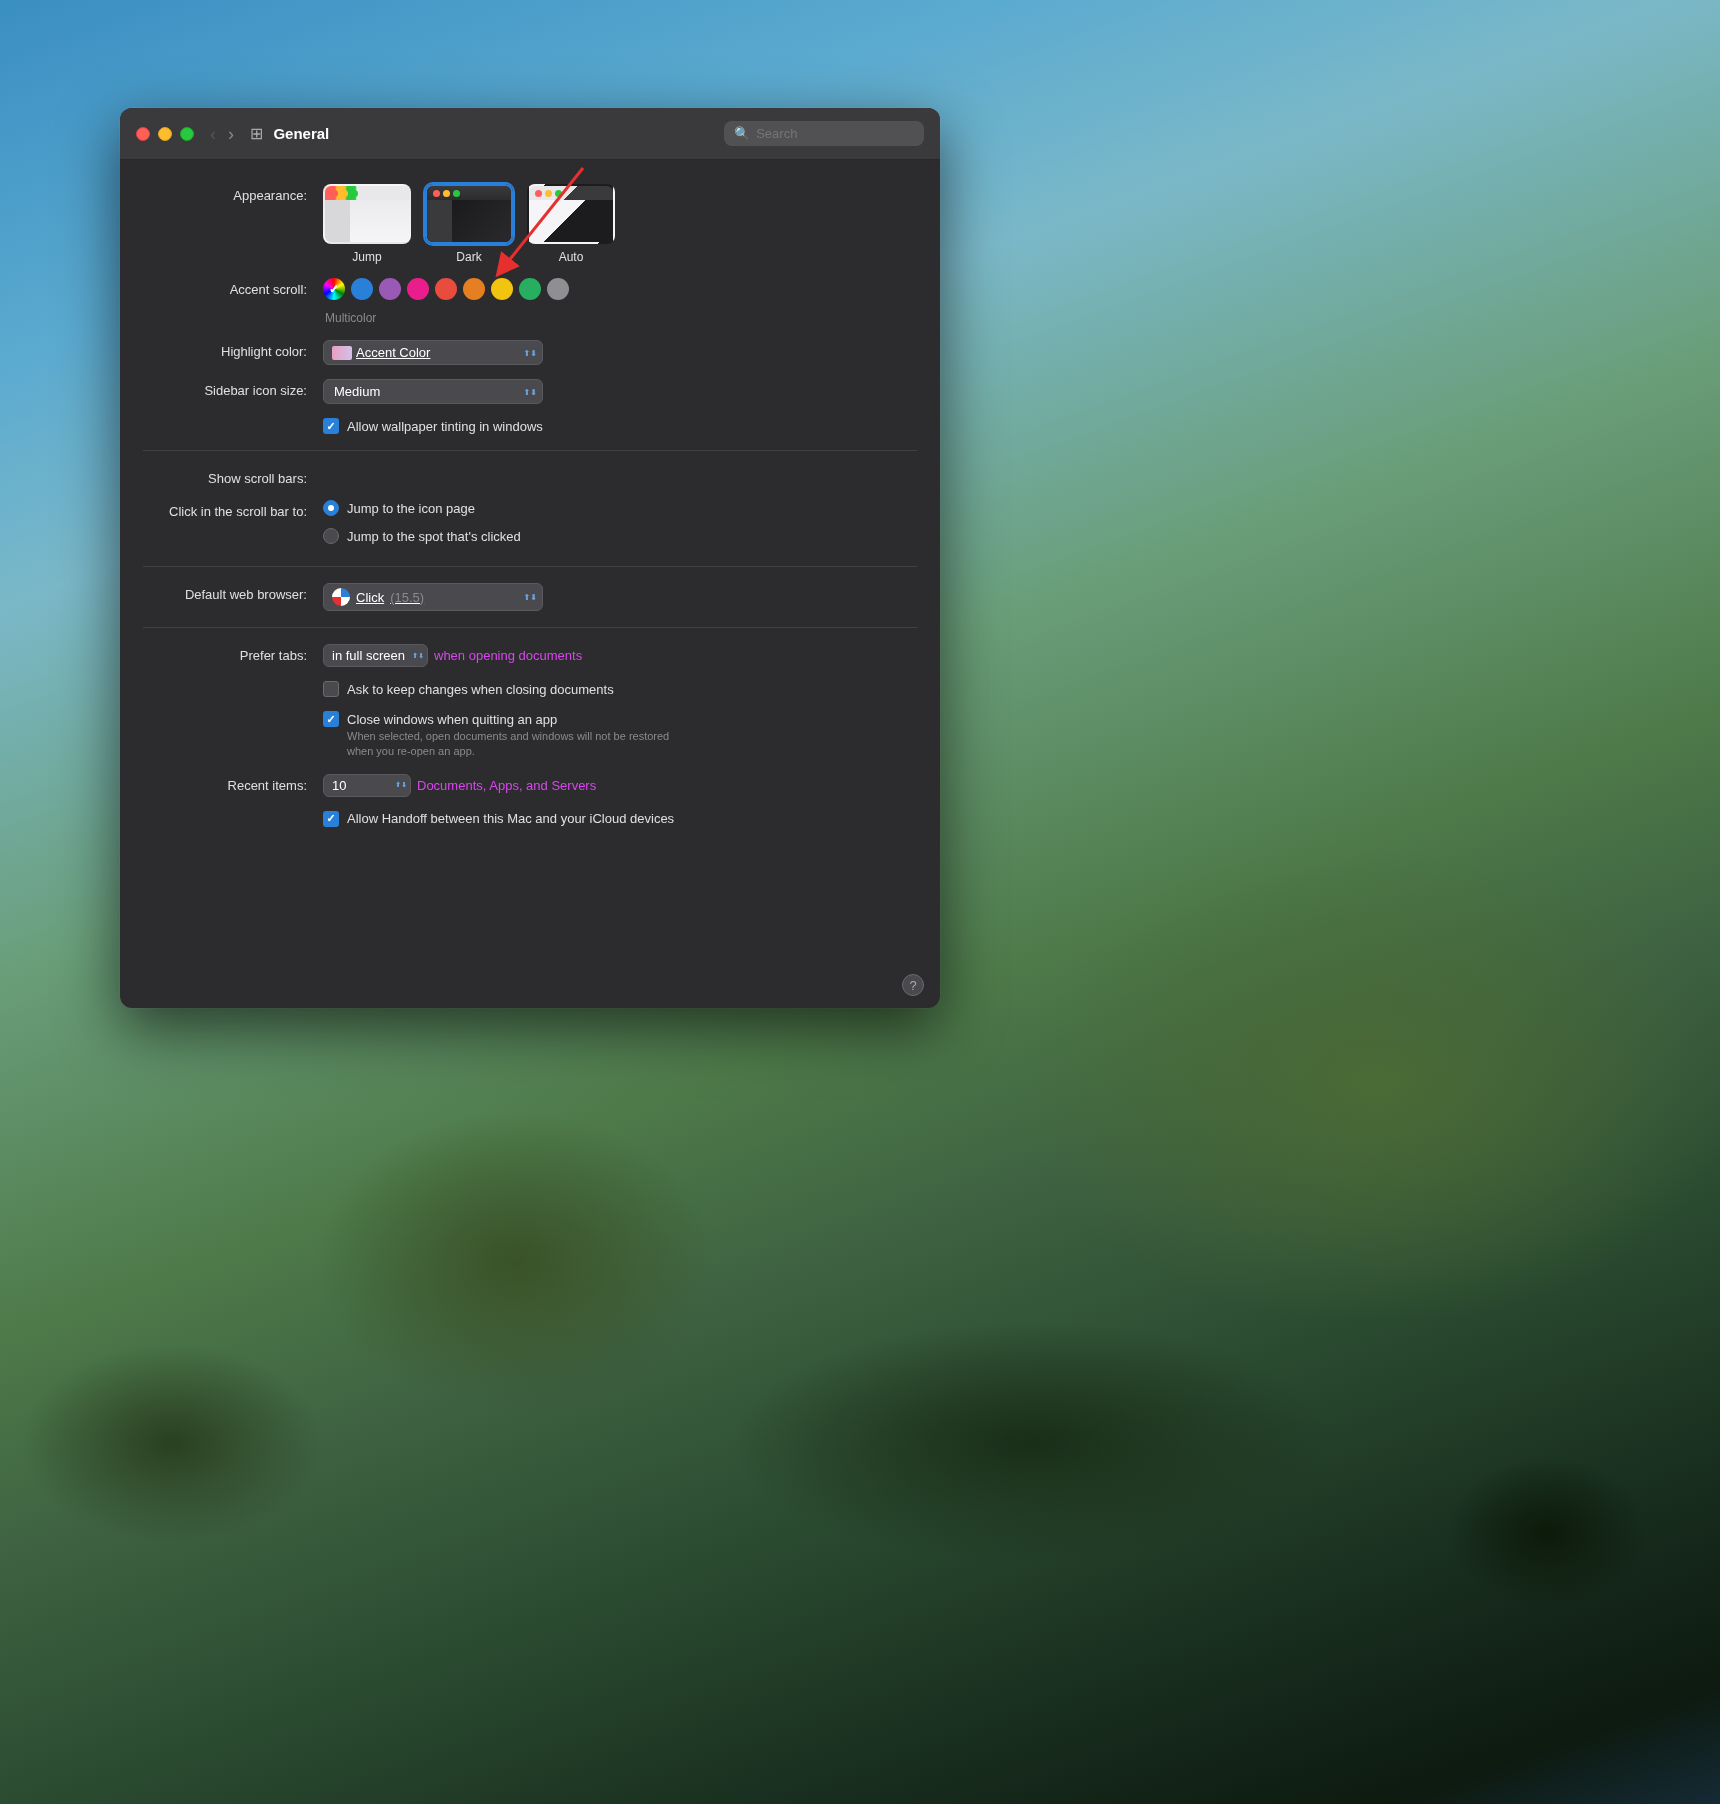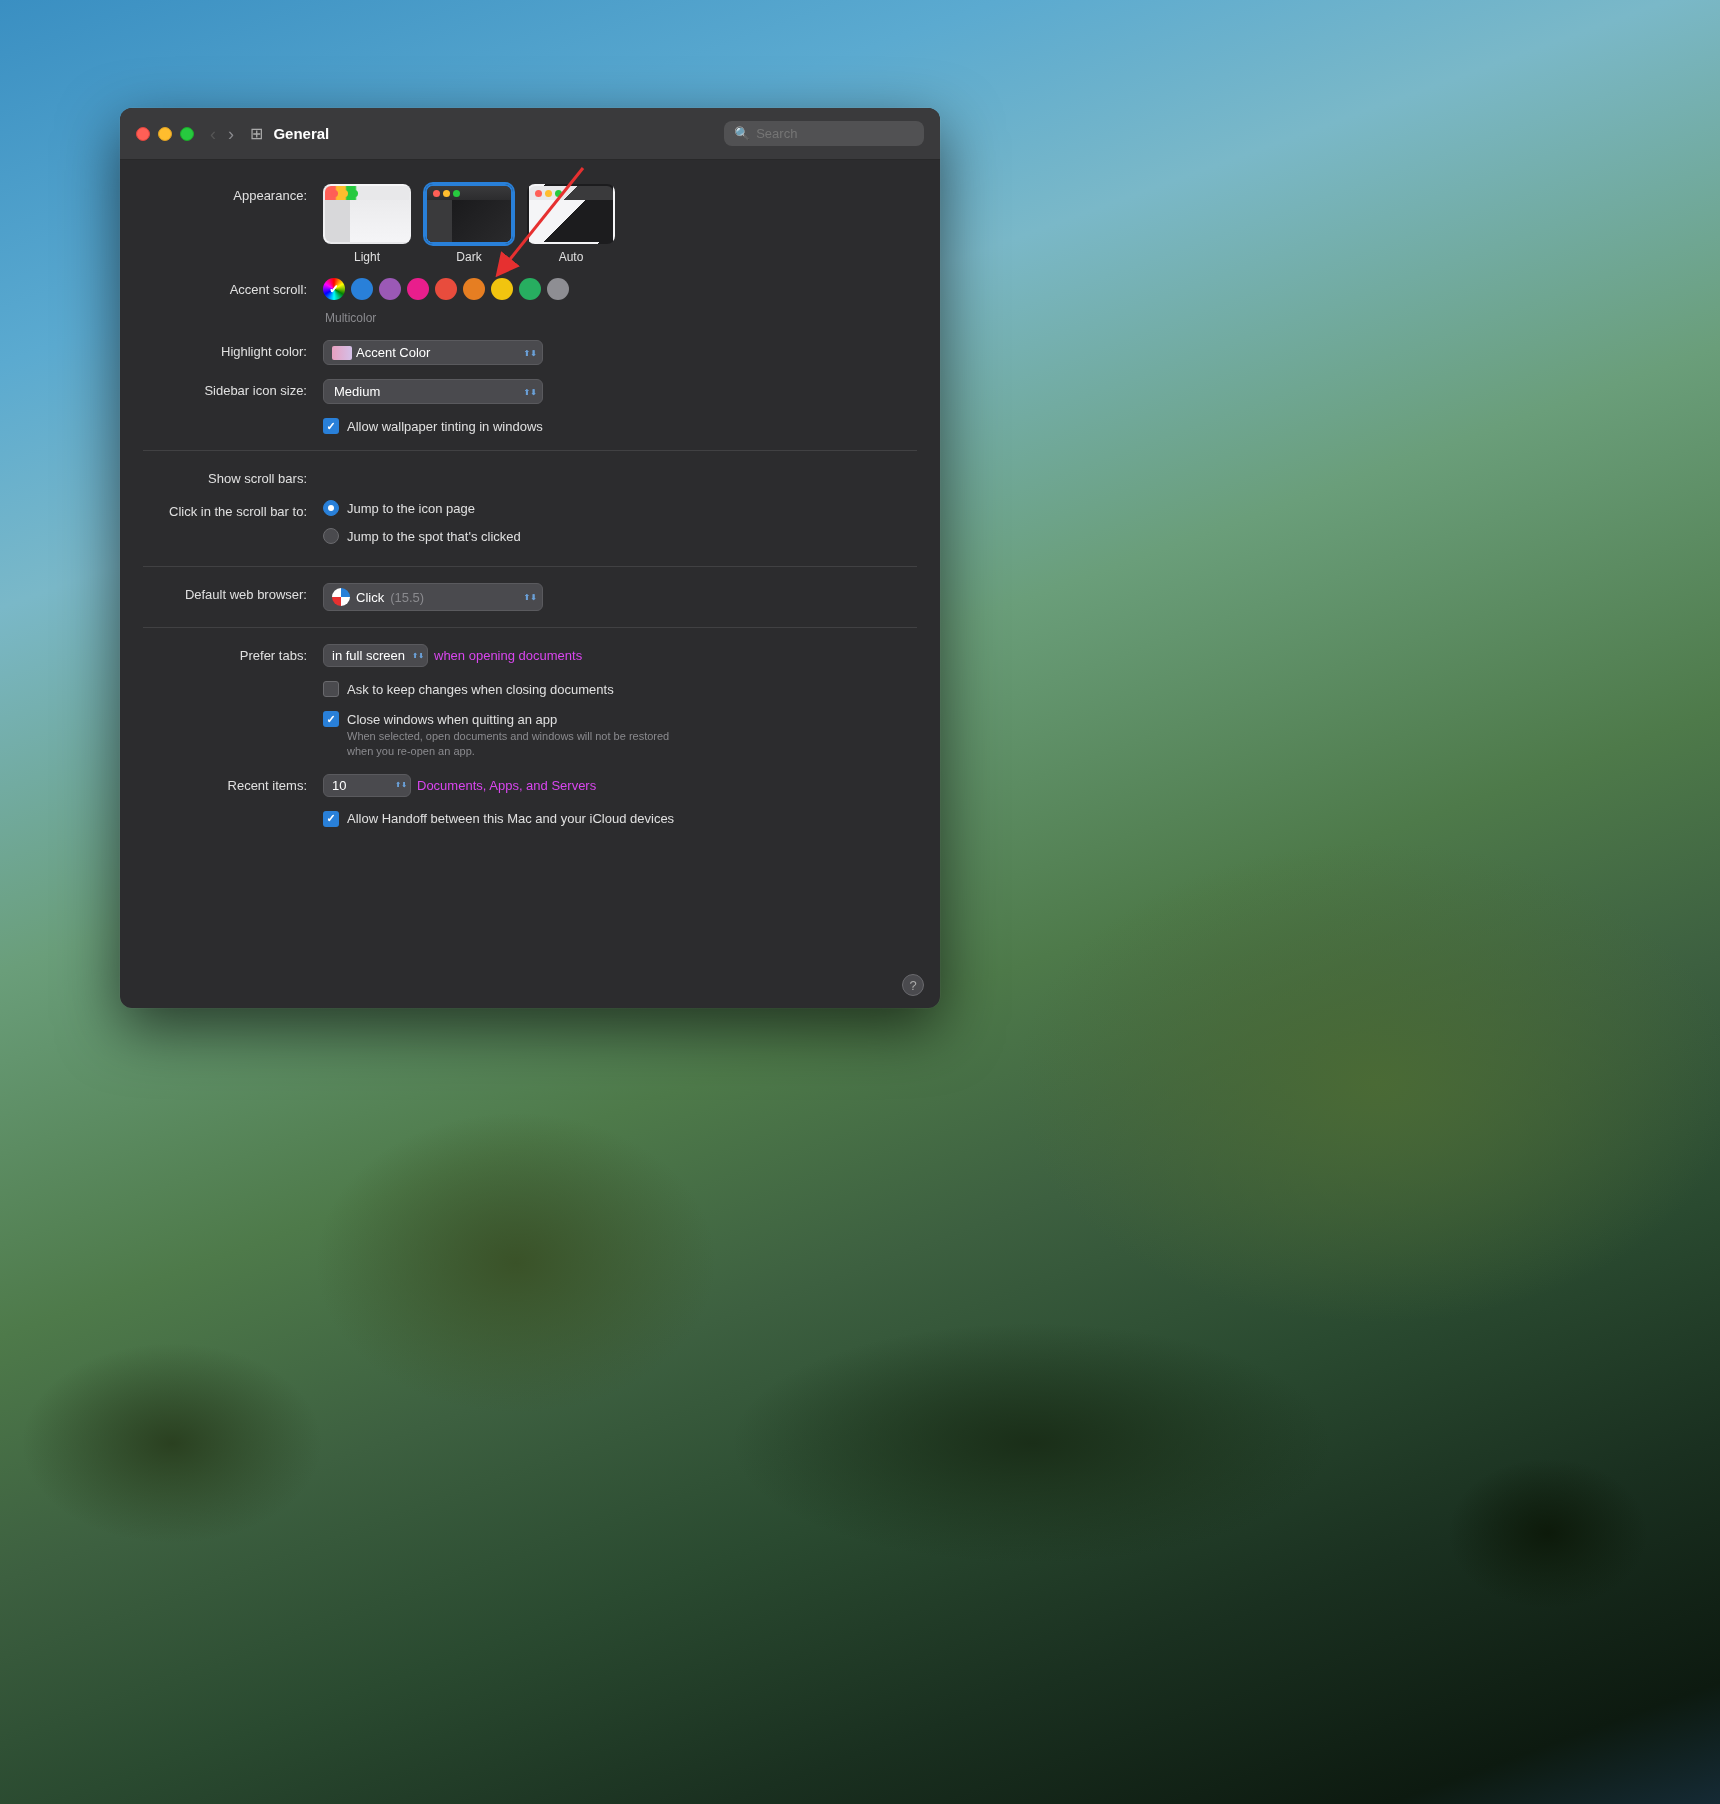--- a/index.html
+++ b/index.html
@@ -296,20 +296,21 @@
       padding: 4px 28px 4px 10px;
       appearance: none;
       cursor: pointer;
       min-width: 220px;
       position: relative;
     }
 
     .select-wrapper {
       position: relative;
       display: inline-block;
+      text-decoration: underline;
     }
 
     .select-wrapper::after {
       content: '⬆⬇';
       position: absolute;
       right: 6px;
       top: 50%;
       transform: translateY(-50%);
       font-size: 8px;
       color: #6a9fd6;
@@ -531,21 +532,21 @@
         <div class="appearance-options">
 
           <div class="appearance-option">
             <div class="appearance-thumb thumb-light">
               <div style="position:absolute;top:4px;left:6px;display:flex;gap:3px;">
                 <div style="width:7px;height:7px;border-radius:50%;background:#ff5f56;"></div>
                 <div style="width:7px;height:7px;border-radius:50%;background:#ffbd2e;"></div>
                 <div style="width:7px;height:7px;border-radius:50%;background:#27c93f;"></div>
               </div>
             </div>
-            <span class="appearance-label">Light</span>
+            <span class="appearance-label">Jump</span>
           </div>
 
           <div class="appearance-option">
             <div class="appearance-thumb thumb-dark selected">
               <div style="position:absolute;top:4px;left:6px;display:flex;gap:3px;z-index:2;">
                 <div style="width:7px;height:7px;border-radius:50%;background:#ff5f56;"></div>
                 <div style="width:7px;height:7px;border-radius:50%;background:#ffbd2e;"></div>
                 <div style="width:7px;height:7px;border-radius:50%;background:#27c93f;"></div>
               </div>
               <div style="position:absolute;bottom:0;left:0;right:0;top:14px;background:linear-gradient(180deg,#2c2c2e,#1c1c1e);"></div>

